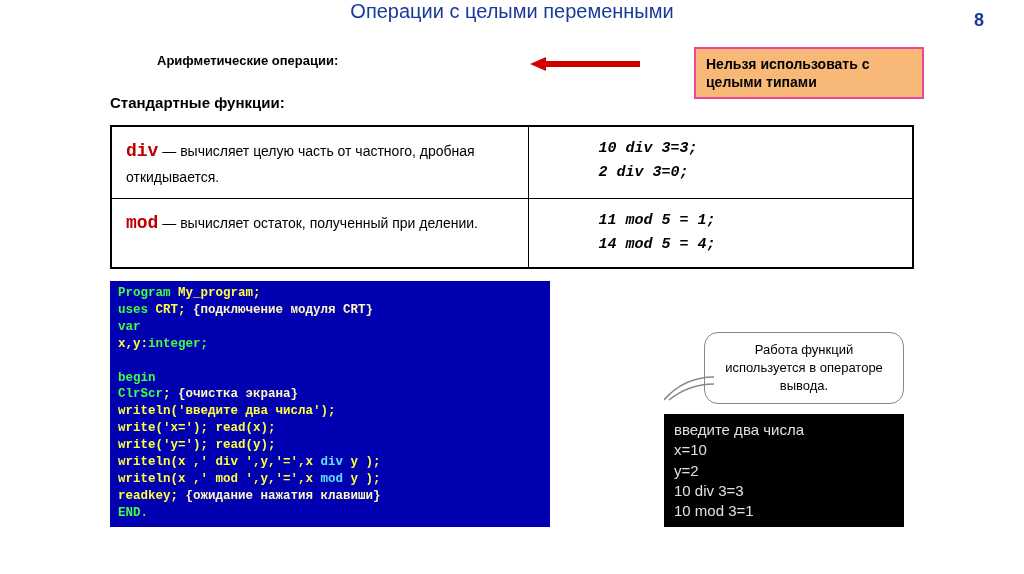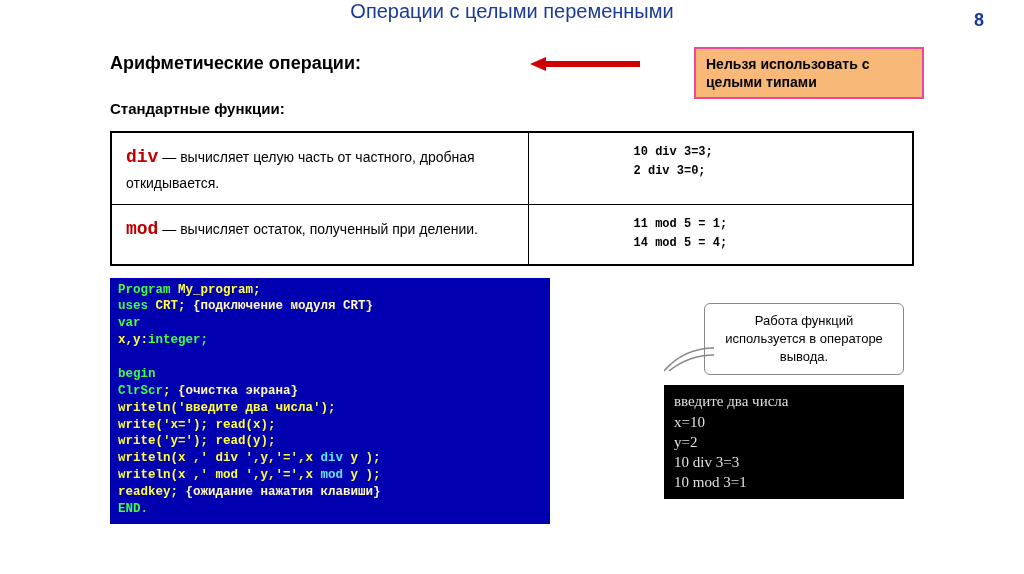--- a/index.html
+++ b/index.html
@@ -29,21 +29,22 @@
     padding: 0 110px;
     margin-top: 30px;
   }
   .row1 {
     display: flex;
     align-items: flex-start;
     position: relative;
   }
   .arith-label {
     font-weight: bold;
-    font-size: 18px;
+    font-size: 13px;
+    margin-left: 47px;
   }
   .arith-ops {
     font-family: "Courier New", monospace;
     font-weight: bold;
     font-size: 16px;
     margin-left: 18px;
     letter-spacing: 1px;
   }
   .arith-ops .slash { color: #d00; }
   .callout-box {
@@ -80,36 +81,37 @@
     border: 1px solid #000;
     padding: 10px 14px;
     vertical-align: top;
     font-size: 14px;
     line-height: 1.6;
   }
   table.ops td.left { width: 52%; margin-left: 46px; }
   table.ops td.right {
     width: 48%;
     font-family: "Courier New", monospace;
-    font-size: 12px;
-    font-weight: bold;
-    padding-left: 105px;
+    font-size: 15px;
+    font-style: italic;
+    font-weight: bold;
+    padding-left: 70px;
   }
   .kw {
     font-family: "Courier New", monospace;
     color: #c00000;
     font-weight: bold;
     font-size: 18px;
     font-style: normal;
   }
   .bottom {
     display: flex;
     margin-top: 12px;
     gap: 10px;
-    align-items: center;
+    align-items: flex-end;
   }
   .code-box {
     background: #0000b0;
     color: #fff;
     font-family: "Courier New", monospace;
     font-size: 12.5px;
     padding: 4px 8px 6px 8px;
     line-height: 1.35;
     width: 440px;
     font-weight: bold;
@@ -124,39 +126,39 @@
     gap: 10px;
     flex: 1;
   }
   .bubble-wrap {
     position: relative;
     align-self: flex-end;
     margin-right: 10px;
   }
   .bubble {
     border: 1.5px solid #888;
-    border-radius: 6px;
+    border-radius: 14px;
     padding: 8px 18px;
     font-size: 13px;
     text-align: center;
     line-height: 1.4;
     background: #fff;
     width: 200px;
   }
   .bubble-tail {
     position: absolute;
     left: -40px;
     top: 40px;
     width: 50px;
     height: 30px;
   }
   .console {
     background: #000;
     color: #e0e0e0;
-    font-family: Liberation Serif, serif;
+    font-family: Liberation Sans, sans-serif;
     font-size: 15px;
     padding: 6px 10px;
     line-height: 1.35;
     width: 240px;
     align-self: flex-end;
     margin-right: 10px;
   }
 </style>
 </head>
 <body>

